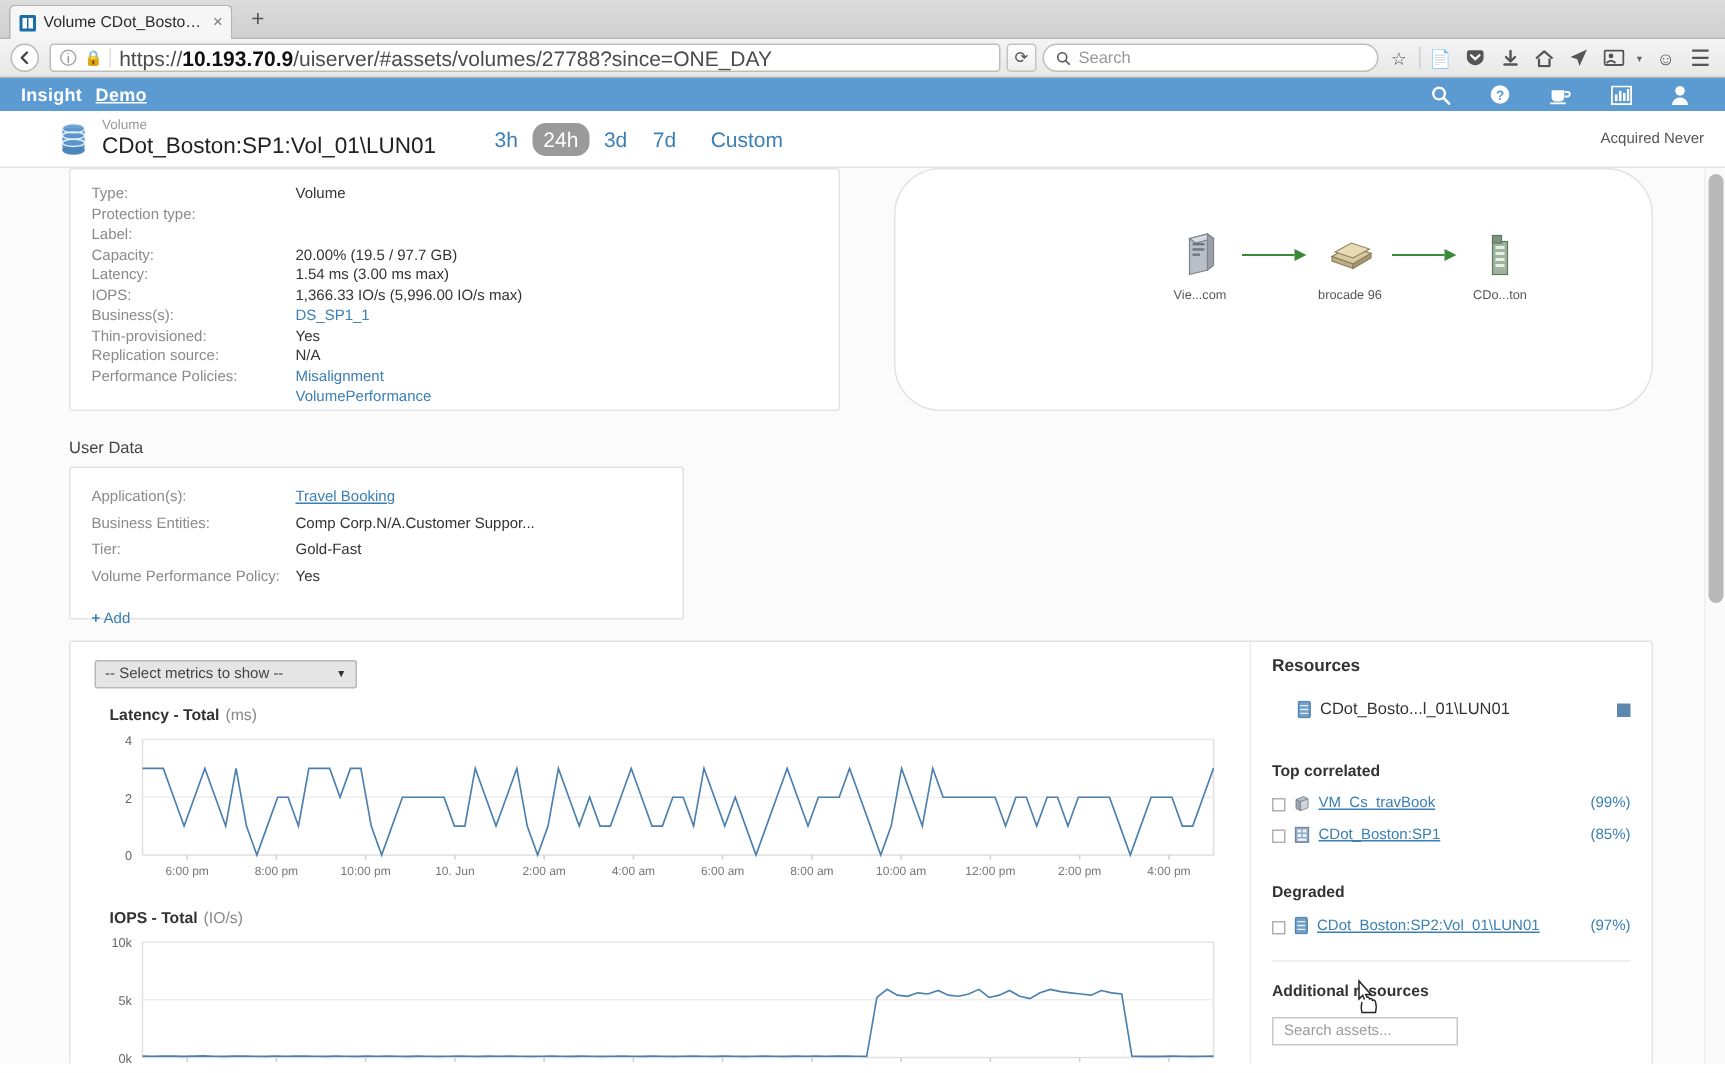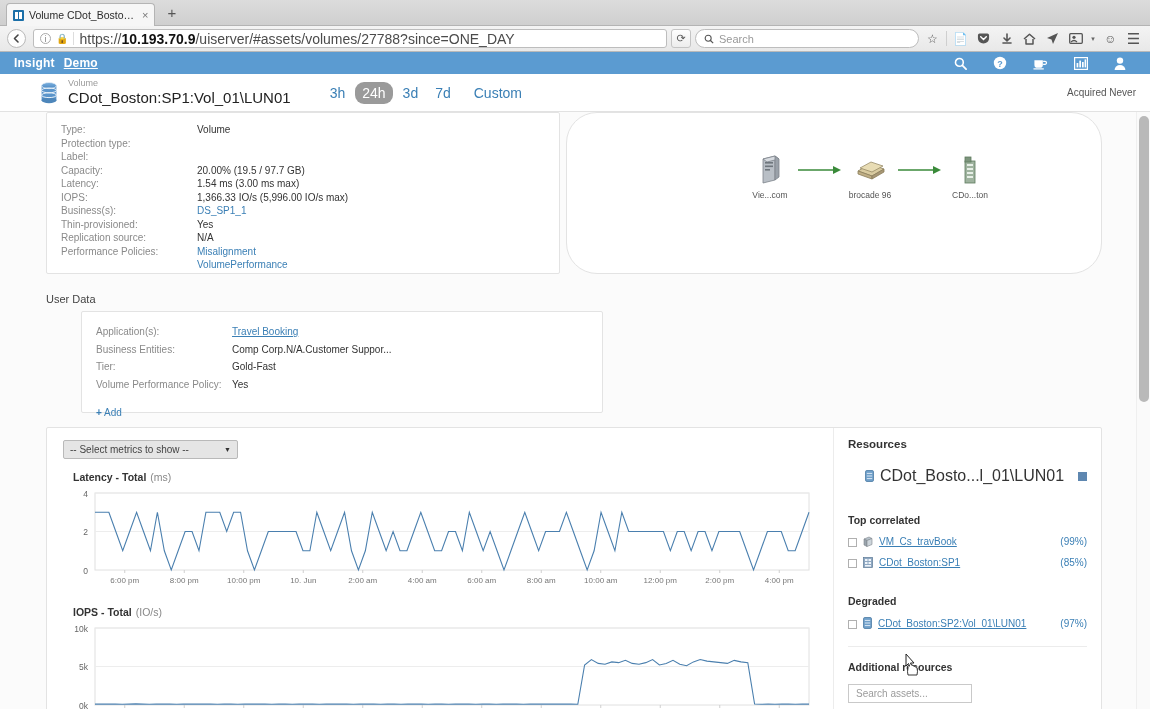--- a/index.html
+++ b/index.html
@@ -157,21 +157,21 @@
 
   
   .page {
     position: relative;
     height: 597px;
     overflow: hidden;
     background: #fbfbfb;
   }
   .content { padding: 0 48px 0 46px; }
 
-  .row-top { display: flex; gap: 6px; }
+  .row-top { display: flex; gap: 36px; }
   .card {
     background: #fff;
     border: 1px solid #e3e3e3;
     border-radius: 2px;
   }
   .card-left { width: 514px; height: 162px; padding: 10px 14px 0 14px; }
   .card-right { flex: 1; height: 162px; position: relative; border-radius: 31px; }
 
   .dl { width: 100%; }
   .dl .drow { display: flex; line-height: 13.5px; height: 13.5px; }
@@ -181,21 +181,21 @@
   .policy { color: #3a7fb5; font-size: 10px; line-height: 13.5px; }
 
   
   .topo { position: absolute; left: 175px; top: 42px; display: flex; align-items: flex-start; }
   .node { width: 56px; text-align: center; }
   .node-label { font-size: 8.5px; color: #555; margin-top: 3px; }
   .arrow { width: 44px; height: 30px; display:flex; align-items:center; }
 
   
   .section-title { font-size: 11px; color: #444; margin: 19px 0 6px 0; }
-  .card-user { width: 522px; height: 102px; padding: 13px 14px 0 14px; margin-left: 35px; }
+  .card-user { width: 410px; height: 102px; padding: 13px 14px 0 14px; }
   .add-link { color: #3a7fb5; font-size: 10px; margin-top: 16px; display:inline-block;}
   .add-link .plus { font-weight: bold; }
 
   
   .panel {
     margin-top: 14px;
     background: #fff;
     border: 1px solid #e3e3e3;
     border-radius: 2px;
     height: 300px;
@@ -223,21 +223,21 @@
   .resources {
     width: 268px;
     border-left: 1px solid #ececec;
     padding: 10px 14px 0 14px;
   }
   .res-h { font-size: 11.5px; font-weight: bold; color: #333; }
   .res-main {
     display: flex; align-items: center; gap: 6px;
     margin: 17px 0 0 17px;
   }
-  .res-main .nm { font-size: 16px; color: #333; }
+  .res-main .nm { font-size: 11px; color: #333; }
   .res-swatch { width: 9px; height: 9px; background: #5e87b0; margin-left: auto; }
   .res-sub { font-size: 10.5px; font-weight: bold; color: #333; margin-top: 29px; }
   .res-item { display: flex; align-items: flex-end; gap: 6px; margin-top: 10px; }
   .res-cb { width: 9px; height: 9px; border: 1px solid #b0b0b0; background: #fff; flex: none; }
   .res-item .nm { font-size: 10px; color: #3a7fb5; text-decoration: underline; }
   .res-item .pct { margin-left: auto; font-size: 10px; color: #3a7fb5; }
   .res-divider { height: 1px; background: #ececec; margin: 17px 0 0 0; }
   .res-search {
     margin-top: 11px;
     width: 124px; height: 19px;

